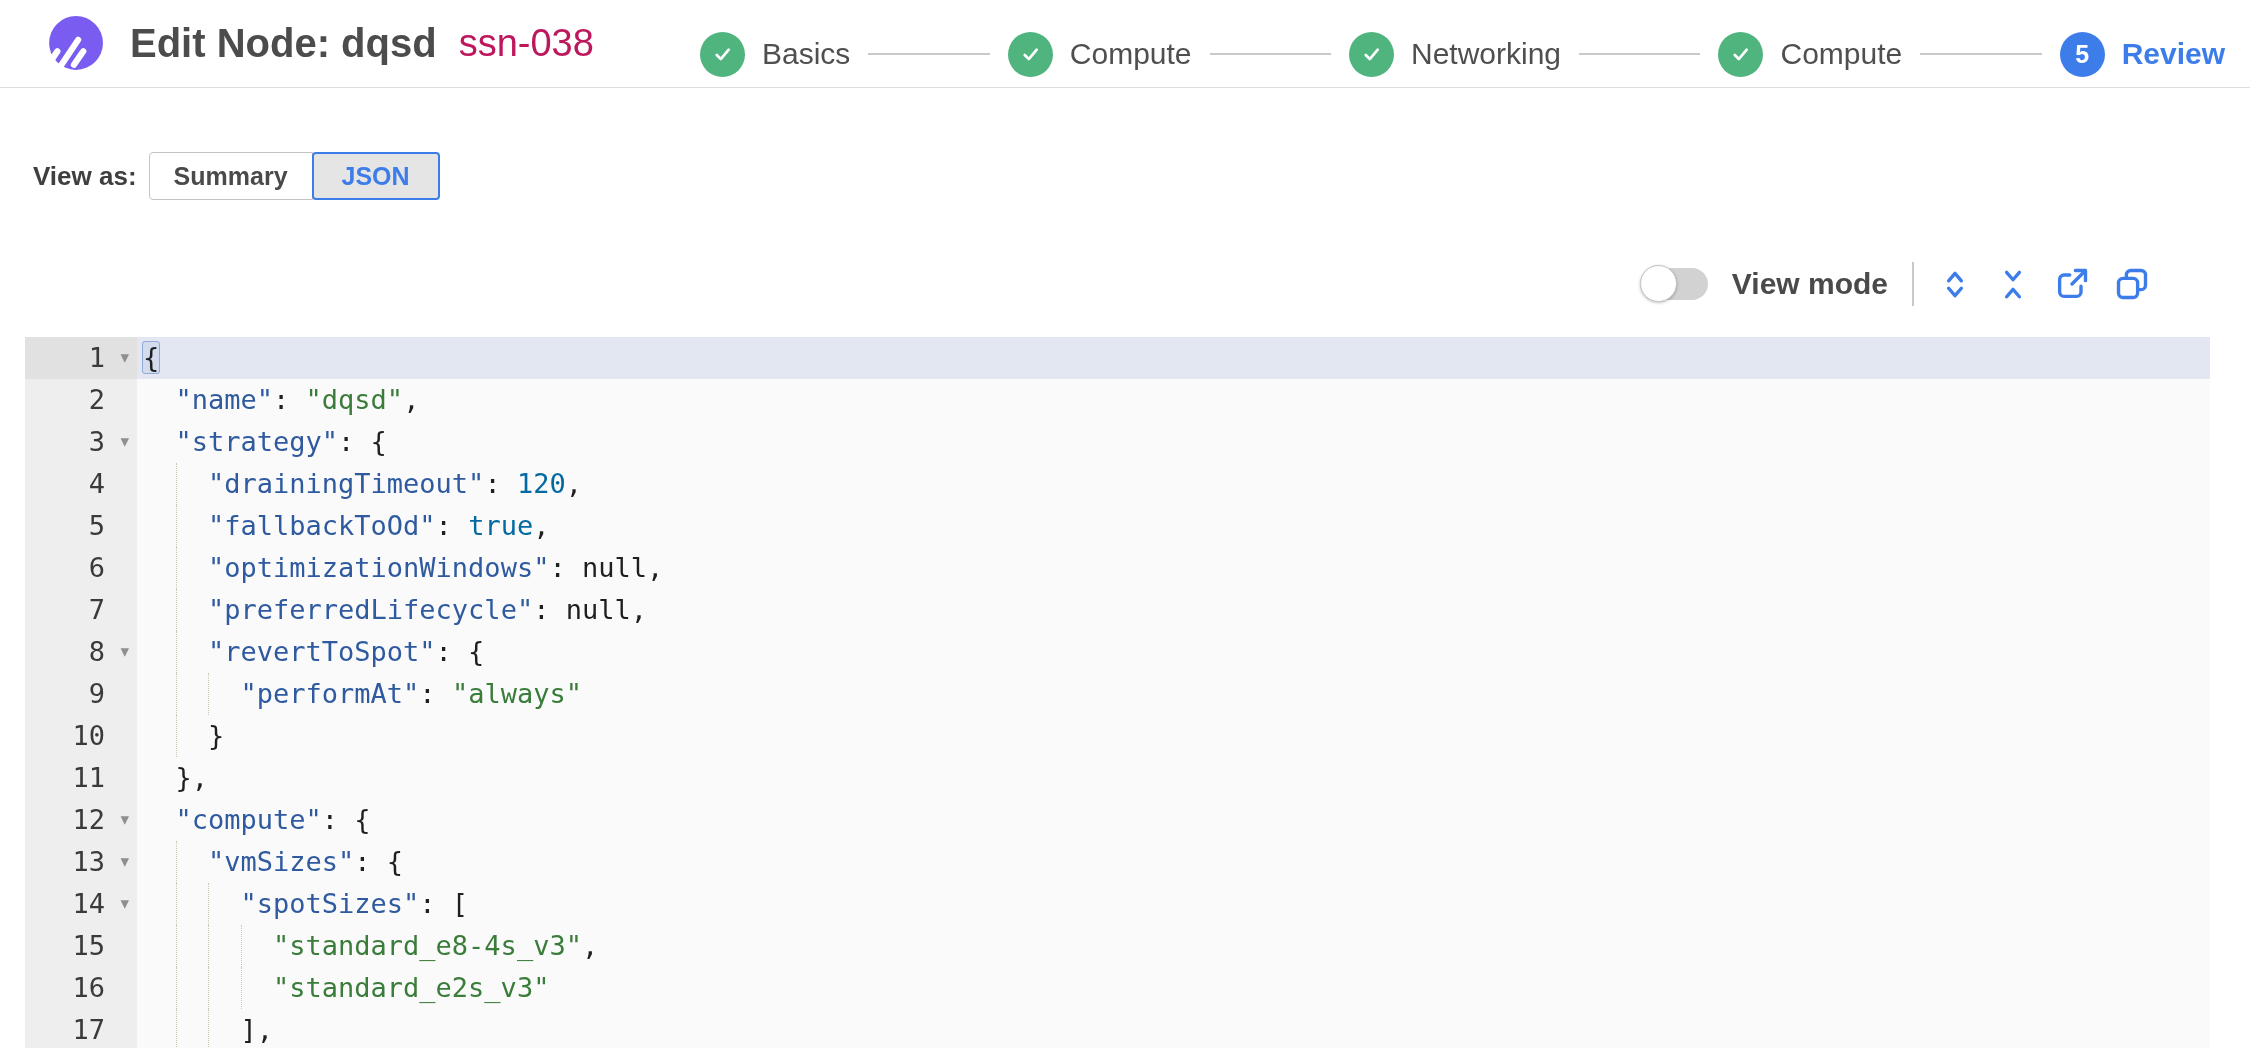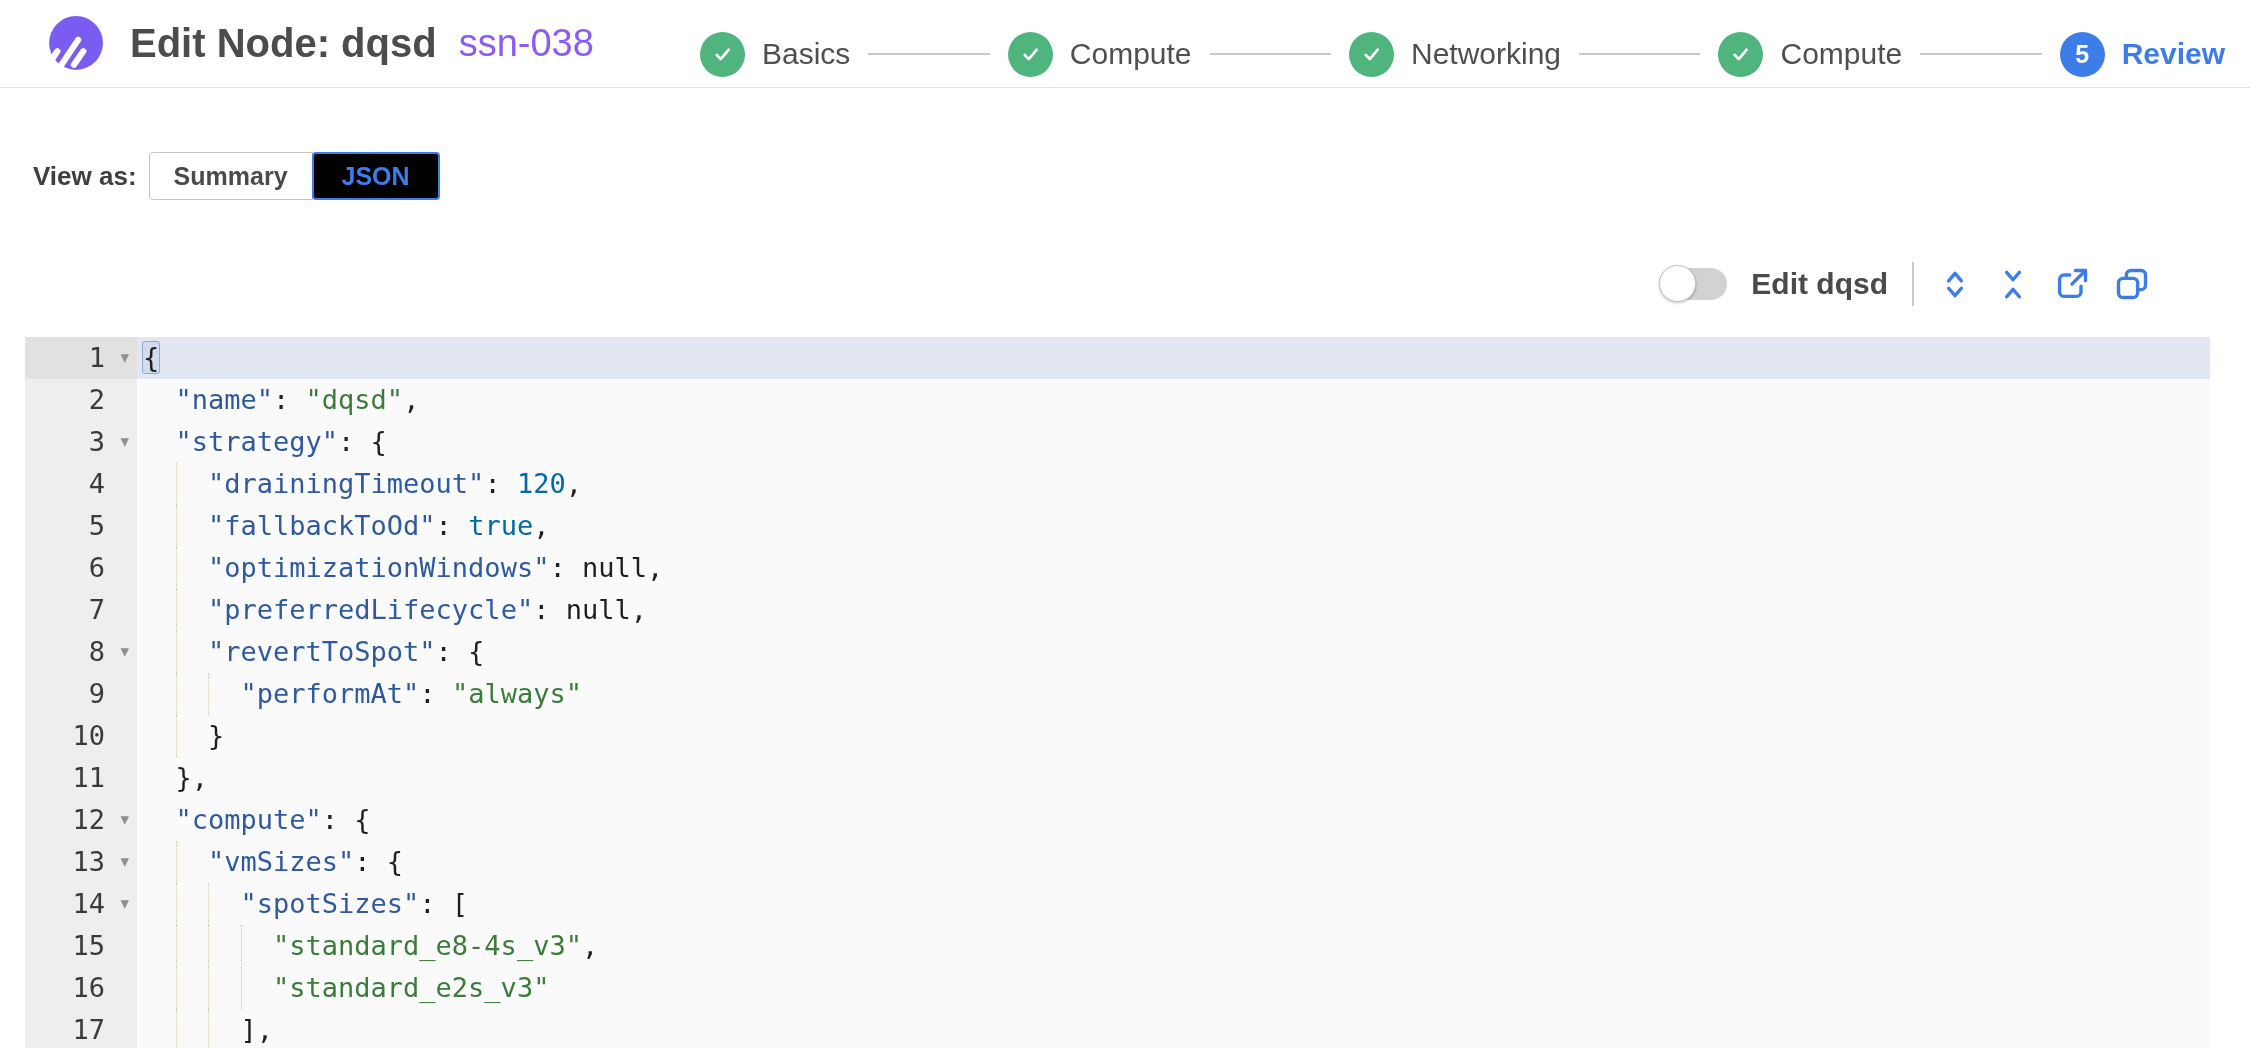--- a/index.html
+++ b/index.html
@@ -3,39 +3,39 @@
 <meta charset="utf-8">
 <style>
   * { margin:0; padding:0; box-sizing:border-box; }
   html,body { width:2250px; height:1048px; background:#ffffff; font-family:"Liberation Sans",sans-serif; overflow:hidden; }
   body { position:relative; }
 
   
   .header { position:relative; height:88px; border-bottom:1px solid #dedede; display:flex; align-items:center; padding-left:46px; background:#fff; }
   .logo { width:58px; height:58px; flex-shrink:0; }
   .title { font-size:40px; font-weight:700; color:#4c4c4c; margin-left:26px; white-space:nowrap; }
-  .subtitle { font-size:38px; color:#8b5cf6; margin-left:22px; white-space:nowrap; max-width:152px; overflow:hidden; }
+  .subtitle { font-size:38px; color:#be185d; margin-left:22px; white-space:nowrap; max-width:152px; overflow:hidden; }
 
   .stepper { position:absolute; left:700px; right:25px; top:0; height:108px; display:flex; align-items:center; }
   .step { display:flex; align-items:center; gap:17px; cursor:pointer; }
   .step-circle { width:45px; height:45px; border-radius:50%; display:flex; align-items:center; justify-content:center; flex-shrink:0; }
   .step.complete .step-circle { background:#4fb47e; }
   .step.current .step-circle { background:#3d7de9; color:#fff; font-size:25px; font-weight:700; }
   .step-label { font-size:30px; color:#4f4f4f; white-space:nowrap; }
   .step.current .step-label { color:#3d7de9; font-weight:700; }
   .connector { flex:1; height:2px; background:#c9c9c9; margin:0 18px; }
 
   
   .viewas { position:absolute; left:33px; top:150px; height:52px; display:flex; align-items:center; }
   .viewas-label { font-size:26px; font-weight:700; color:#3f3f3f; }
   .seg { display:flex; margin-left:12px; }
   .seg-btn { height:48px; min-width:128px; padding:0 24px; background:#fff; border:1px solid #c4c4c4; font-family:"Liberation Sans",sans-serif; font-size:25px; font-weight:700; color:#4a4a4a; display:flex; align-items:center; justify-content:center; cursor:pointer; }
   .seg-btn:first-child { border-radius:4px 0 0 4px; }
   .seg-btn:last-child { border-radius:0 4px 4px 0; }
-  .seg-btn.selected { border:2px solid #3d7de9; color:#3d7de9; border-radius:4px; margin-left:-1px; z-index:2; background:#000000; }
+  .seg-btn.selected { border:2px solid #3d7de9; color:#3d7de9; border-radius:4px; margin-left:-1px; z-index:2; background:#e5e5e5; }
 
   
   .toolbar { position:absolute; top:262px; right:100px; height:44px; display:flex; align-items:center; gap:24px; }
   .switch { position:relative; width:66px; height:32px; border-radius:16px; background:#d2d2d2; cursor:pointer; flex-shrink:0; }
   .knob { position:absolute; left:-2px; top:-3px; width:37px; height:37px; border-radius:50%; background:#fff; border:1px solid #c2c2c2; box-shadow:0 1px 3px rgba(0,0,0,.25); }
   .editmode-label { font-size:30px; font-weight:700; color:#4a4a4a; white-space:nowrap; }
   .vdiv { width:2px; height:44px; background:#c9c9c9; }
   .icon-btn { background:none; border:none; padding:0; cursor:pointer; display:flex; align-items:center; }
   .icon-btn svg { stroke:#3d7de9; fill:none; stroke-linecap:round; stroke-linejoin:round; }
 
@@ -120,21 +120,21 @@
   <div class="seg">
       <button class="seg-btn">Summary</button>
       <button class="seg-btn selected">JSON</button>
     </div>
 </div>
 
 <div class="toolbar">
   <div class="switch">
     <div class="knob"></div>
   </div>
-  <span class="editmode-label">Edit dqsd</span>
+  <span class="editmode-label">View mode</span>
   <div class="vdiv"></div>
   <button class="icon-btn">
     <svg viewBox="0 0 32 32" width="34" height="34" stroke-width="3.2">
       <path d="M10 13l6-7 6 7"></path>
         <path d="M10 20l6 7 6-7"></path>
     </svg>
   </button>
   <button class="icon-btn">
     <svg viewBox="0 0 32 32" width="34" height="34" stroke-width="3.2">
       <path d="M10 5l6 7 6-7"></path>

